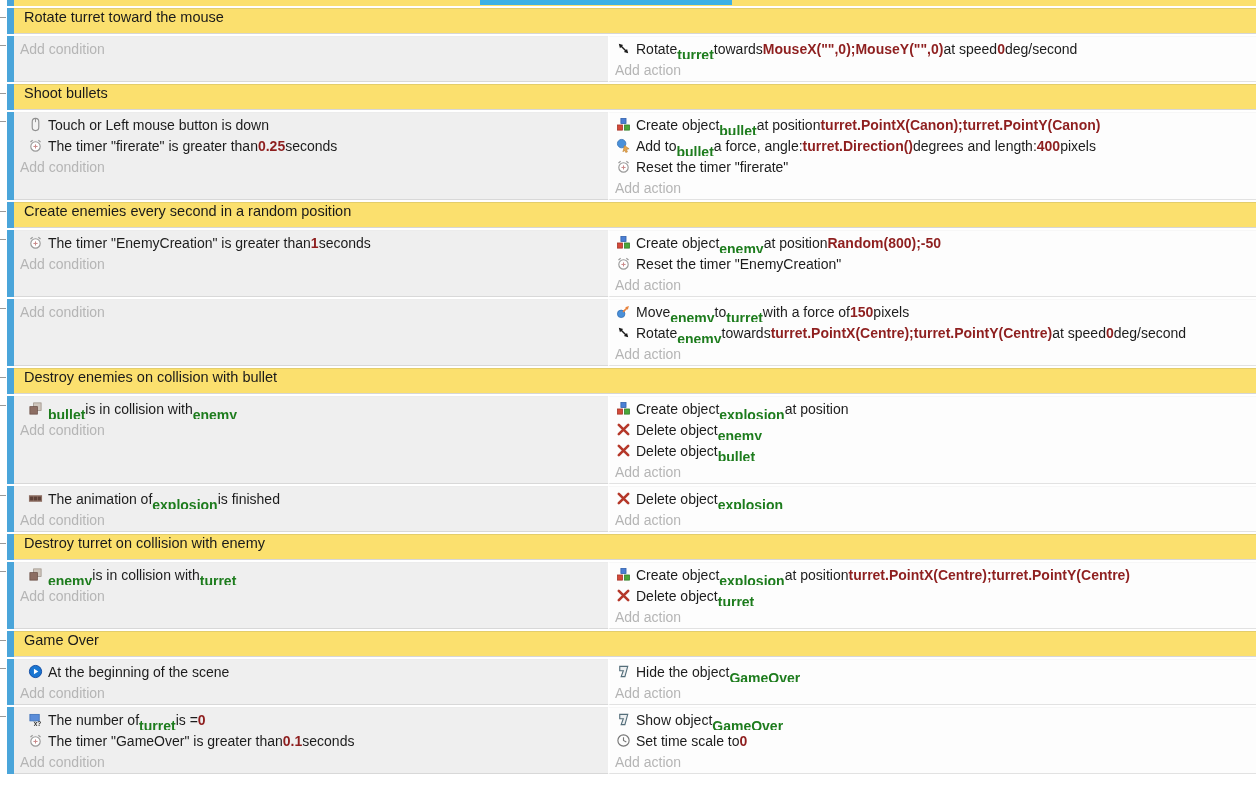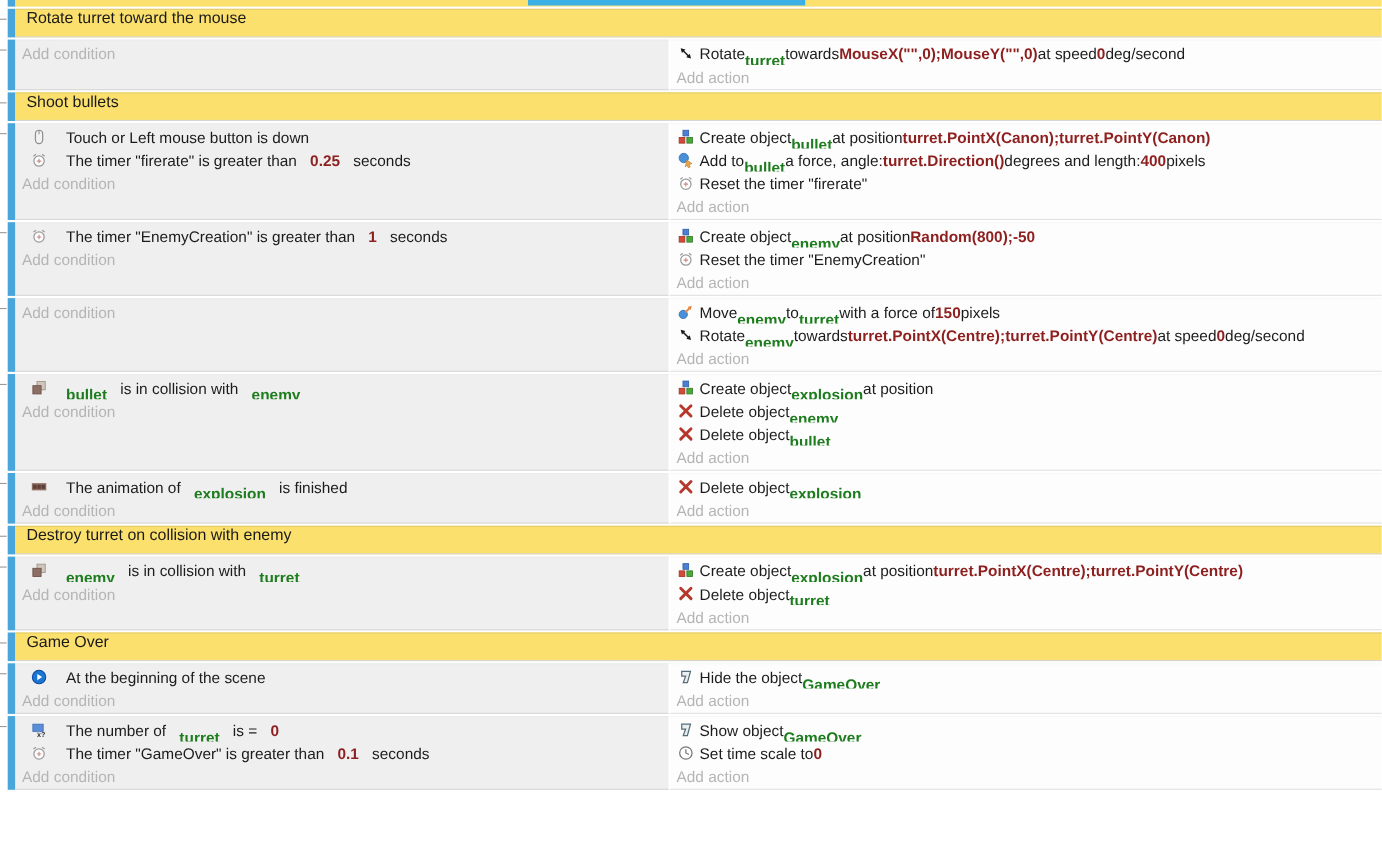--- a/index.html
+++ b/index.html
@@ -33,21 +33,21 @@
   .econtent { flex:1; display:flex; align-items:stretch; }
   .cond {
     width:594px; flex:none; background:var(--condition-bg);
     padding:1px 0 1px 6px; border-bottom:1px solid #d8d8d8; border-top:1px solid #ececec;
   }
   .acts {
     flex:1; background:var(--action-bg);
     border-left:2px solid #ffffff;
     padding:1px 0 1px 5px; border-bottom:1px solid #e2e2e2; border-top:1px solid #f7f7f7;
   }
-  .cond .line { padding-left:7px;gap:12px; }
+  .cond .line { padding-left:7px; }
 
   .line { height:21px; display:flex; align-items:center; white-space:nowrap; overflow:hidden; }
   .line .ico { width:17px; height:16px; flex:none; margin-right:4px; display:flex; align-items:center; justify-content:center; }
   .line svg { display:block; }
   .obj  { color:var(--object-green); font-weight:bold;margin-top:12px; }
   .expr { color:var(--expression-red); font-weight:bold; }
   .addline { height:21px; display:flex; align-items:center; color:var(--add-label-gray); cursor:pointer; }
 </style>
 </head>
 <body>
@@ -165,20 +165,26 @@
                   <line x1="8" y1="6.8" x2="8" y2="11.2" stroke="#c98a8a" stroke-width="1.1"></line>
                   <line x1="5.8" y1="9" x2="10.2" y2="9" stroke="#c98a8a" stroke-width="1.1"></line>
                 </svg>
               </span>
               <span class="plain">Reset the timer "firerate"</span>
             </div>
             <div class="addline">Add action</div>
           </div>
         </div>
       </div>
+      <div class="block group">
+        <div class="selbar"></div>
+        <div class="gcontent">
+          <span class="gtitle">Create enemies every second in a random position</span>
+        </div>
+      </div>
       <div class="block event">
         <div class="selbar"></div>
         <div class="econtent">
           <div class="cond">
             <div class="line">
               <span class="ico">
                 <svg width="15" height="15" viewBox="0 0 16 16">
                   <circle cx="8" cy="9" r="5" fill="#fff" stroke="#999" stroke-width="1.2"></circle>
                   <line x1="2.6" y1="4.2" x2="5" y2="2.4" stroke="#999" stroke-width="1.2"></line>
                   <line x1="13.4" y1="4.2" x2="11" y2="2.4" stroke="#999" stroke-width="1.2"></line>
@@ -258,20 +264,26 @@
               <span class="plain"> towards </span>
               <span class="expr">turret.PointX(Centre);turret.PointY(Centre)</span>
               <span class="plain"> at speed </span>
               <span class="expr">0</span>
               <span class="plain">deg/second</span>
             </div>
             <div class="addline">Add action</div>
           </div>
         </div>
       </div>
+      <div class="block group">
+        <div class="selbar"></div>
+        <div class="gcontent">
+          <span class="gtitle">Destroy enemies on collision with bullet</span>
+        </div>
+      </div>
       <div class="block event">
         <div class="selbar"></div>
         <div class="econtent">
           <div class="cond">
             <div class="line">
               <span class="ico">
                 <svg width="15" height="15" viewBox="0 0 16 16">
                   <rect x="6" y="2" width="8" height="8" fill="#cfc6bd" stroke="#9a8f85" stroke-width="0.8"></rect>
                   <rect x="2" y="6" width="8" height="8" fill="#8d6e63" stroke="#6b4f45" stroke-width="0.8"></rect>
                 </svg>

